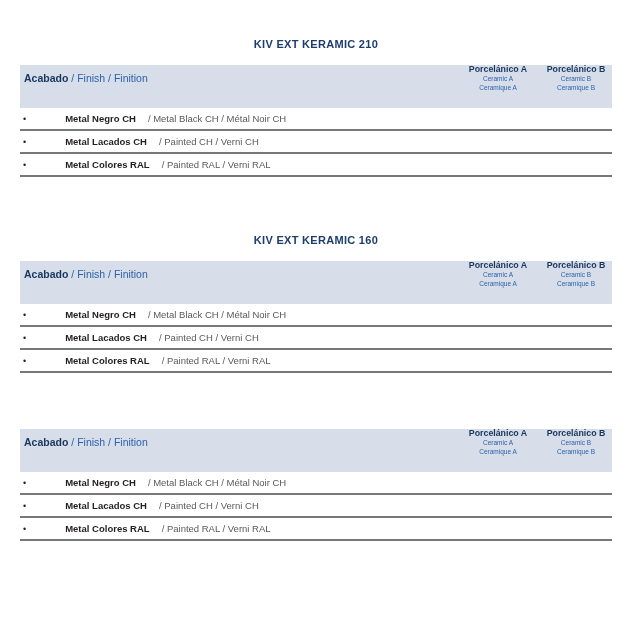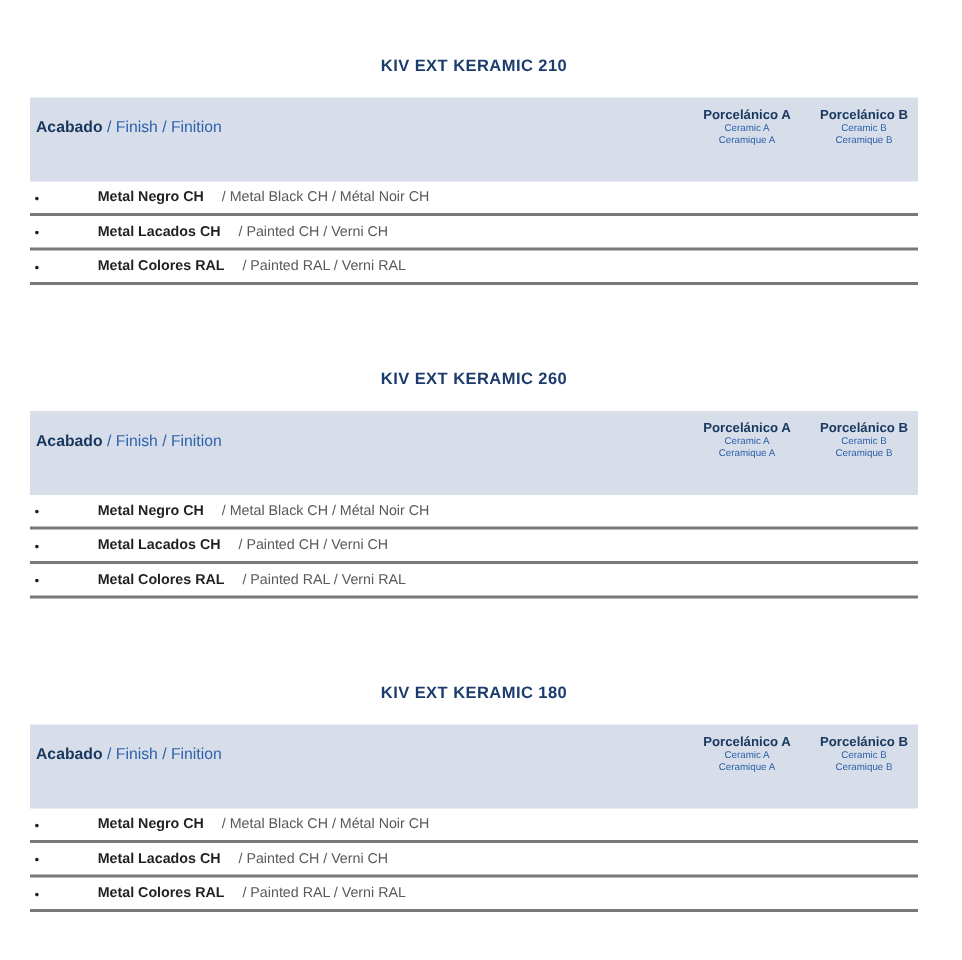--- a/index.html
+++ b/index.html
@@ -29,21 +29,21 @@
     height: 14px;
     line-height: 14px;
     font-size: 11px;
     font-weight: bold;
     letter-spacing: 0.3px;
     color: #1d3c6e;
     text-align: center;
   }
   .table-header {
     box-sizing: border-box;
-    height: 56px;
+    height: 43px;
     background: #d7dde9;
     display: flex;
     align-items: center;
     justify-content: space-between;
     padding: 0 2px 17px 4px;
   }
   .header-left {
     font-size: 10.5px;
     white-space: nowrap;
   }
@@ -140,21 +140,21 @@
       </div>
       <div class="finish-row">
         <span class="bullet">•</span>
         <span class="bold">Metal Colores RAL</span>
         <span class="rest">/ Painted RAL / Verni RAL</span>
       </div>
     </div>
   </div>
 
   <div class="section">
-    <h2 class="section-title">KIV EXT KERAMIC 260</h2>
+    <h2 class="section-title">KIV EXT KERAMIC 160</h2>
     <div class="table-header">
       <div class="header-left">
         <span class="primary">Acabado</span><span class="secondary">/ Finish / Finition</span>
       </div>
       <div class="header-right">
         <div class="col-head">
           <span class="col-title">Porcelánico A</span>
           <span class="col-sub">Ceramic A</span>
           <span class="col-sub">Ceramique A</span>
         </div>
@@ -178,21 +178,20 @@
       </div>
       <div class="finish-row">
         <span class="bullet">•</span>
         <span class="bold">Metal Colores RAL</span>
         <span class="rest">/ Painted RAL / Verni RAL</span>
       </div>
     </div>
   </div>
 
   <div class="section">
-    <h2 class="section-title">KIV EXT KERAMIC 180</h2>
     <div class="table-header">
       <div class="header-left">
         <span class="primary">Acabado</span><span class="secondary">/ Finish / Finition</span>
       </div>
       <div class="header-right">
         <div class="col-head">
           <span class="col-title">Porcelánico A</span>
           <span class="col-sub">Ceramic A</span>
           <span class="col-sub">Ceramique A</span>
         </div>

